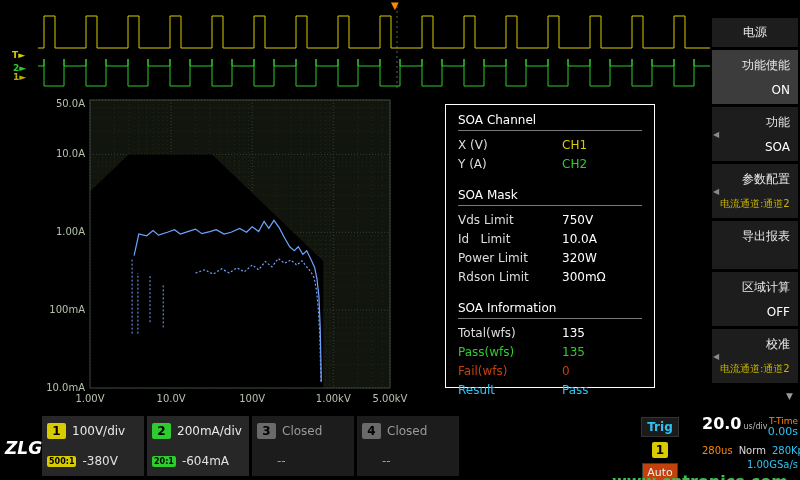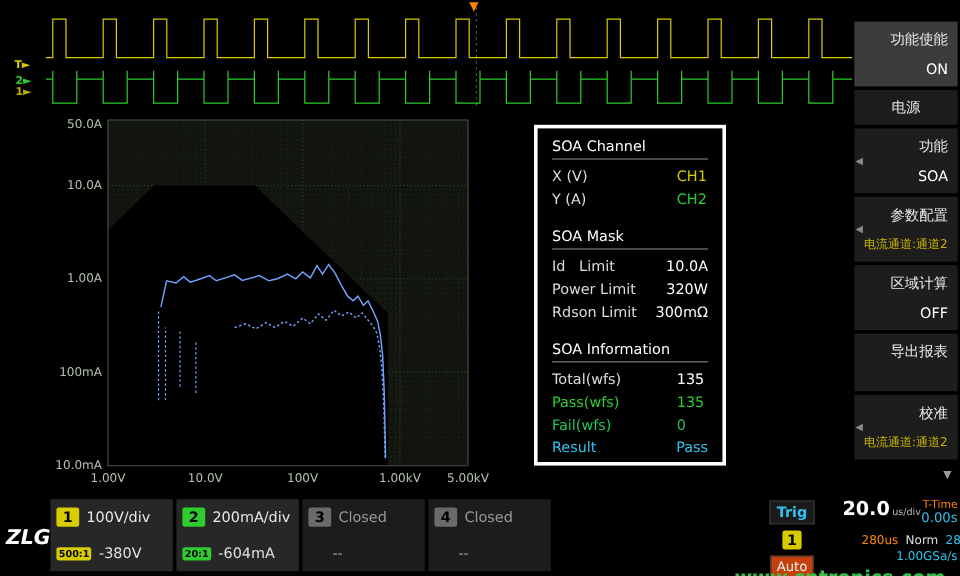--- a/index.html
+++ b/index.html
@@ -6,30 +6,30 @@
   #screen{position:relative;width:800px;height:480px;background:#000;overflow:hidden;
           font-family:"DejaVu Sans",sans-serif;-webkit-font-smoothing:antialiased;}
   svg{position:absolute;display:block;}
   
   .mk{position:absolute;font-size:9px;font-weight:bold;line-height:9px;}
   #mk-t{left:12px;top:51px;color:#d8cc00;}
   #mk-2{left:13px;top:64px;color:#2ecc2e;}
   #mk-1{left:13px;top:73px;color:#d8cc00;opacity:.85;}
   #trig-pos{position:absolute;left:391px;top:1px;color:#ff8800;font-size:10px;line-height:10px;}
   
-  #soa-panel{position:absolute;left:445px;top:104px;width:160px;height:284px;background:rgba(0,0,0,.94);
-             border:3px solid #ffffff;padding:8px 12px;box-sizing:border-box;color:#ddd;font-size:12px;}
+  #soa-panel{position:absolute;left:445px;top:104px;width:210px;height:284px;background:rgba(0,0,0,.94);
+             border:1px solid #ffffff;padding:8px 12px;box-sizing:border-box;color:#ddd;font-size:12px;}
   .sp-title{color:#fff;padding-bottom:3px;border-bottom:1px solid #7a7a7a;margin-bottom:7px;}
   .sp-gap{height:12px;}
   .sp-row{display:flex;margin-bottom:5px;line-height:14px;}
   .sp-l{width:104px;white-space:pre;color:#ddd;}
   .sp-v{color:#fff;}
   .v-yellow{color:#d8cc00;} .v-green{color:#2ecc2e;}
   .row-green .sp-l,.row-green .sp-v{color:#2ecc2e;}
-  .row-red .sp-l,.row-red .sp-v{color:#22c55e;}
+  .row-red .sp-l,.row-red .sp-v{color:#c2410c;}
   .row-cyan .sp-l,.row-cyan .sp-v{color:#2fc3f0;}
   
   #sidebar{position:absolute;left:712px;top:18px;width:86px;}
   .sb-item{position:relative;background:#1d1d1d;margin-bottom:3px;padding:7px 8px;text-align:right;
            color:#e8e8e8;font-size:12px;min-height:34px;box-sizing:content-box;}
   .sb-small{min-height:12px;padding:6px 8px;text-align:center;}
   .sb-hl{background:#3c3c3c;}
   .sb-value{margin-top:9px;color:#fff;}
   .sb-sub{margin-top:9px;color:#c8b400;font-size:10px;text-align:left;white-space:nowrap;overflow:hidden;}
   .sb-arrow{position:absolute;left:1px;top:50%;transform:translateY(-50%);color:#8a8a8a;font-size:8px;}
@@ -62,21 +62,21 @@
   .t-label{color:#eee;font-size:11px;}
   .trig-type{color:#999;font-size:10px;font-family:Liberation Mono, monospace;}
   .trig-level,.trig-slope{color:#d8cc00;font-size:11px;font-weight:bold;}
   #time-cluster{position:absolute;left:702px;top:2px;width:96px;}
   .time-r1{display:flex;align-items:flex-start;justify-content:space-between;}
   .t-scale{color:#fff;font-size:16px;font-weight:bold;line-height:16px;}
   .t-unit{color:#bbb;font-size:8px;margin-left:2px;line-height:9px;margin-top:6px;}
   .t-right{text-align:right;}
   .t-ttl{color:#ff8800;font-size:9px;line-height:10px;}
   .t-tval{color:#2fc3f0;font-size:11px;line-height:12px;}
-  .time-r2{display:flex;gap:6px;margin-top:7px;font-size:10px;align-items:center;margin-left:16px;}
+  .time-r2{display:flex;gap:6px;margin-top:7px;font-size:10px;align-items:center;}
   .t-window{color:#ff8800;} .t-acq{color:#ddd;} .t-depth{color:#2fc3f0;margin-left:auto;}
   .time-r3{text-align:right;color:#2fc3f0;font-size:10px;margin-top:3px;}
   #watermark{position:absolute;left:612px;top:472px;color:#35c24a;font-weight:bold;font-size:16px;
              letter-spacing:0;z-index:50;}
 </style>
 </head>
 <body>
 
 <div id="screen">
 
@@ -182,20 +182,24 @@
         <span class="sp-l">X (V)</span>
         <span class="sp-v v-yellow">CH1</span>
       </div>
     <div class="sp-row">
         <span class="sp-l">Y (A)</span>
         <span class="sp-v v-green">CH2</span>
       </div>
     <div class="sp-gap"></div>
     <div class="sp-title">SOA Mask</div>
     <div class="sp-row">
+        <span class="sp-l">Vds Limit</span>
+        <span class="sp-v">750V</span>
+      </div>
+    <div class="sp-row">
         <span class="sp-l">Id   Limit</span>
         <span class="sp-v">10.0A</span>
       </div>
     <div class="sp-row">
         <span class="sp-l">Power Limit</span>
         <span class="sp-v">320W</span>
       </div>
     <div class="sp-row">
         <span class="sp-l">Rdson Limit</span>
         <span class="sp-v">300mΩ</span>
@@ -214,43 +218,43 @@
         <span class="sp-l">Fail(wfs)</span>
         <span class="sp-v">0</span>
       </div>
     <div class="sp-row row-cyan">
         <span class="sp-l">Result</span>
         <span class="sp-v">Pass</span>
       </div>
   </div>
 
   <div id="sidebar">
+    <div class="sb-item sb-small">
+      <div class="sb-label">电源</div>
+    </div>
     <div class="sb-item sb-hl">
       <div class="sb-label">功能使能</div>
       <div class="sb-value">ON</div>
     </div>
-    <div class="sb-item sb-small">
-      <div class="sb-label">电源</div>
-    </div>
     <div class="sb-item">
       <span class="sb-arrow">◀</span>
       <div class="sb-label">功能</div>
       <div class="sb-value">SOA</div>
     </div>
     <div class="sb-item">
       <span class="sb-arrow">◀</span>
       <div class="sb-label">参数配置</div>
       <div class="sb-sub">电流通道:通道2 坐</div>
     </div>
     <div class="sb-item">
+      <div class="sb-label">导出报表</div>
+    </div>
+    <div class="sb-item">
       <div class="sb-label">区域计算</div>
       <div class="sb-value">OFF</div>
-    </div>
-    <div class="sb-item">
-      <div class="sb-label">导出报表</div>
     </div>
     <div class="sb-item">
       <span class="sb-arrow">◀</span>
       <div class="sb-label">校准</div>
       <div class="sb-sub">电流通道:通道2 校</div>
     </div>
   </div>
   <div id="sb-more">▼</div>
 
   <div id="bottombar">

